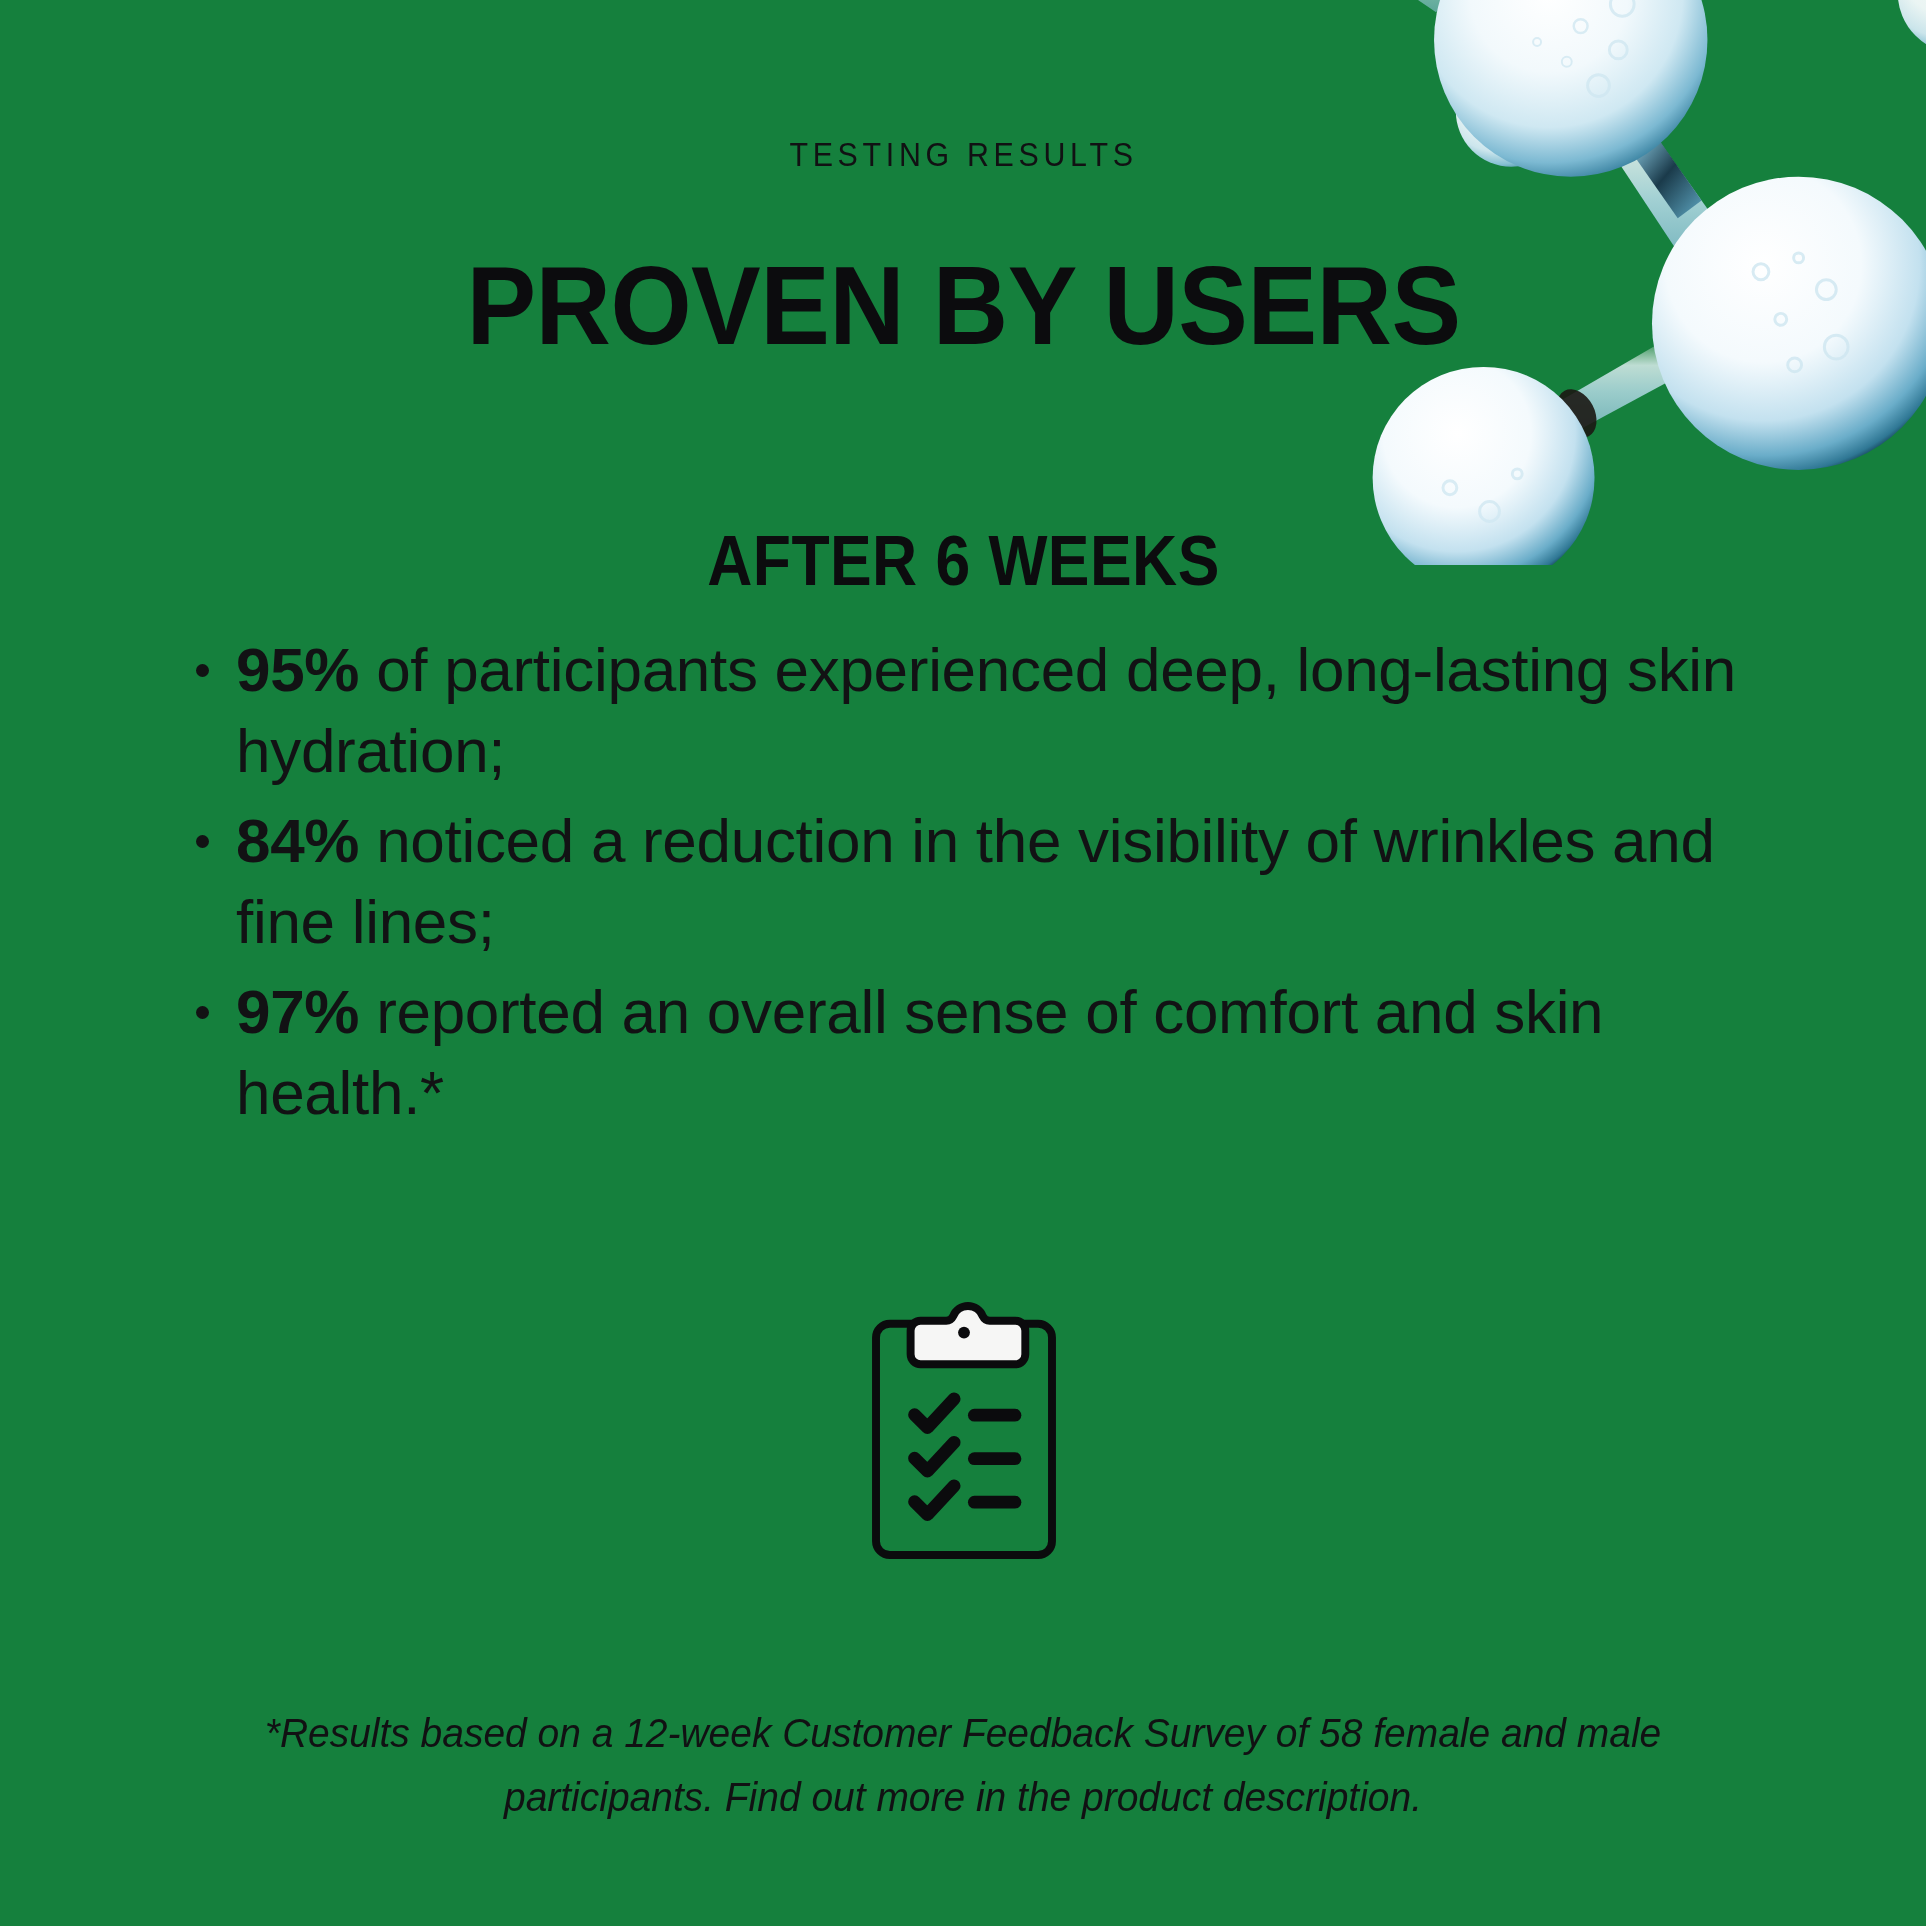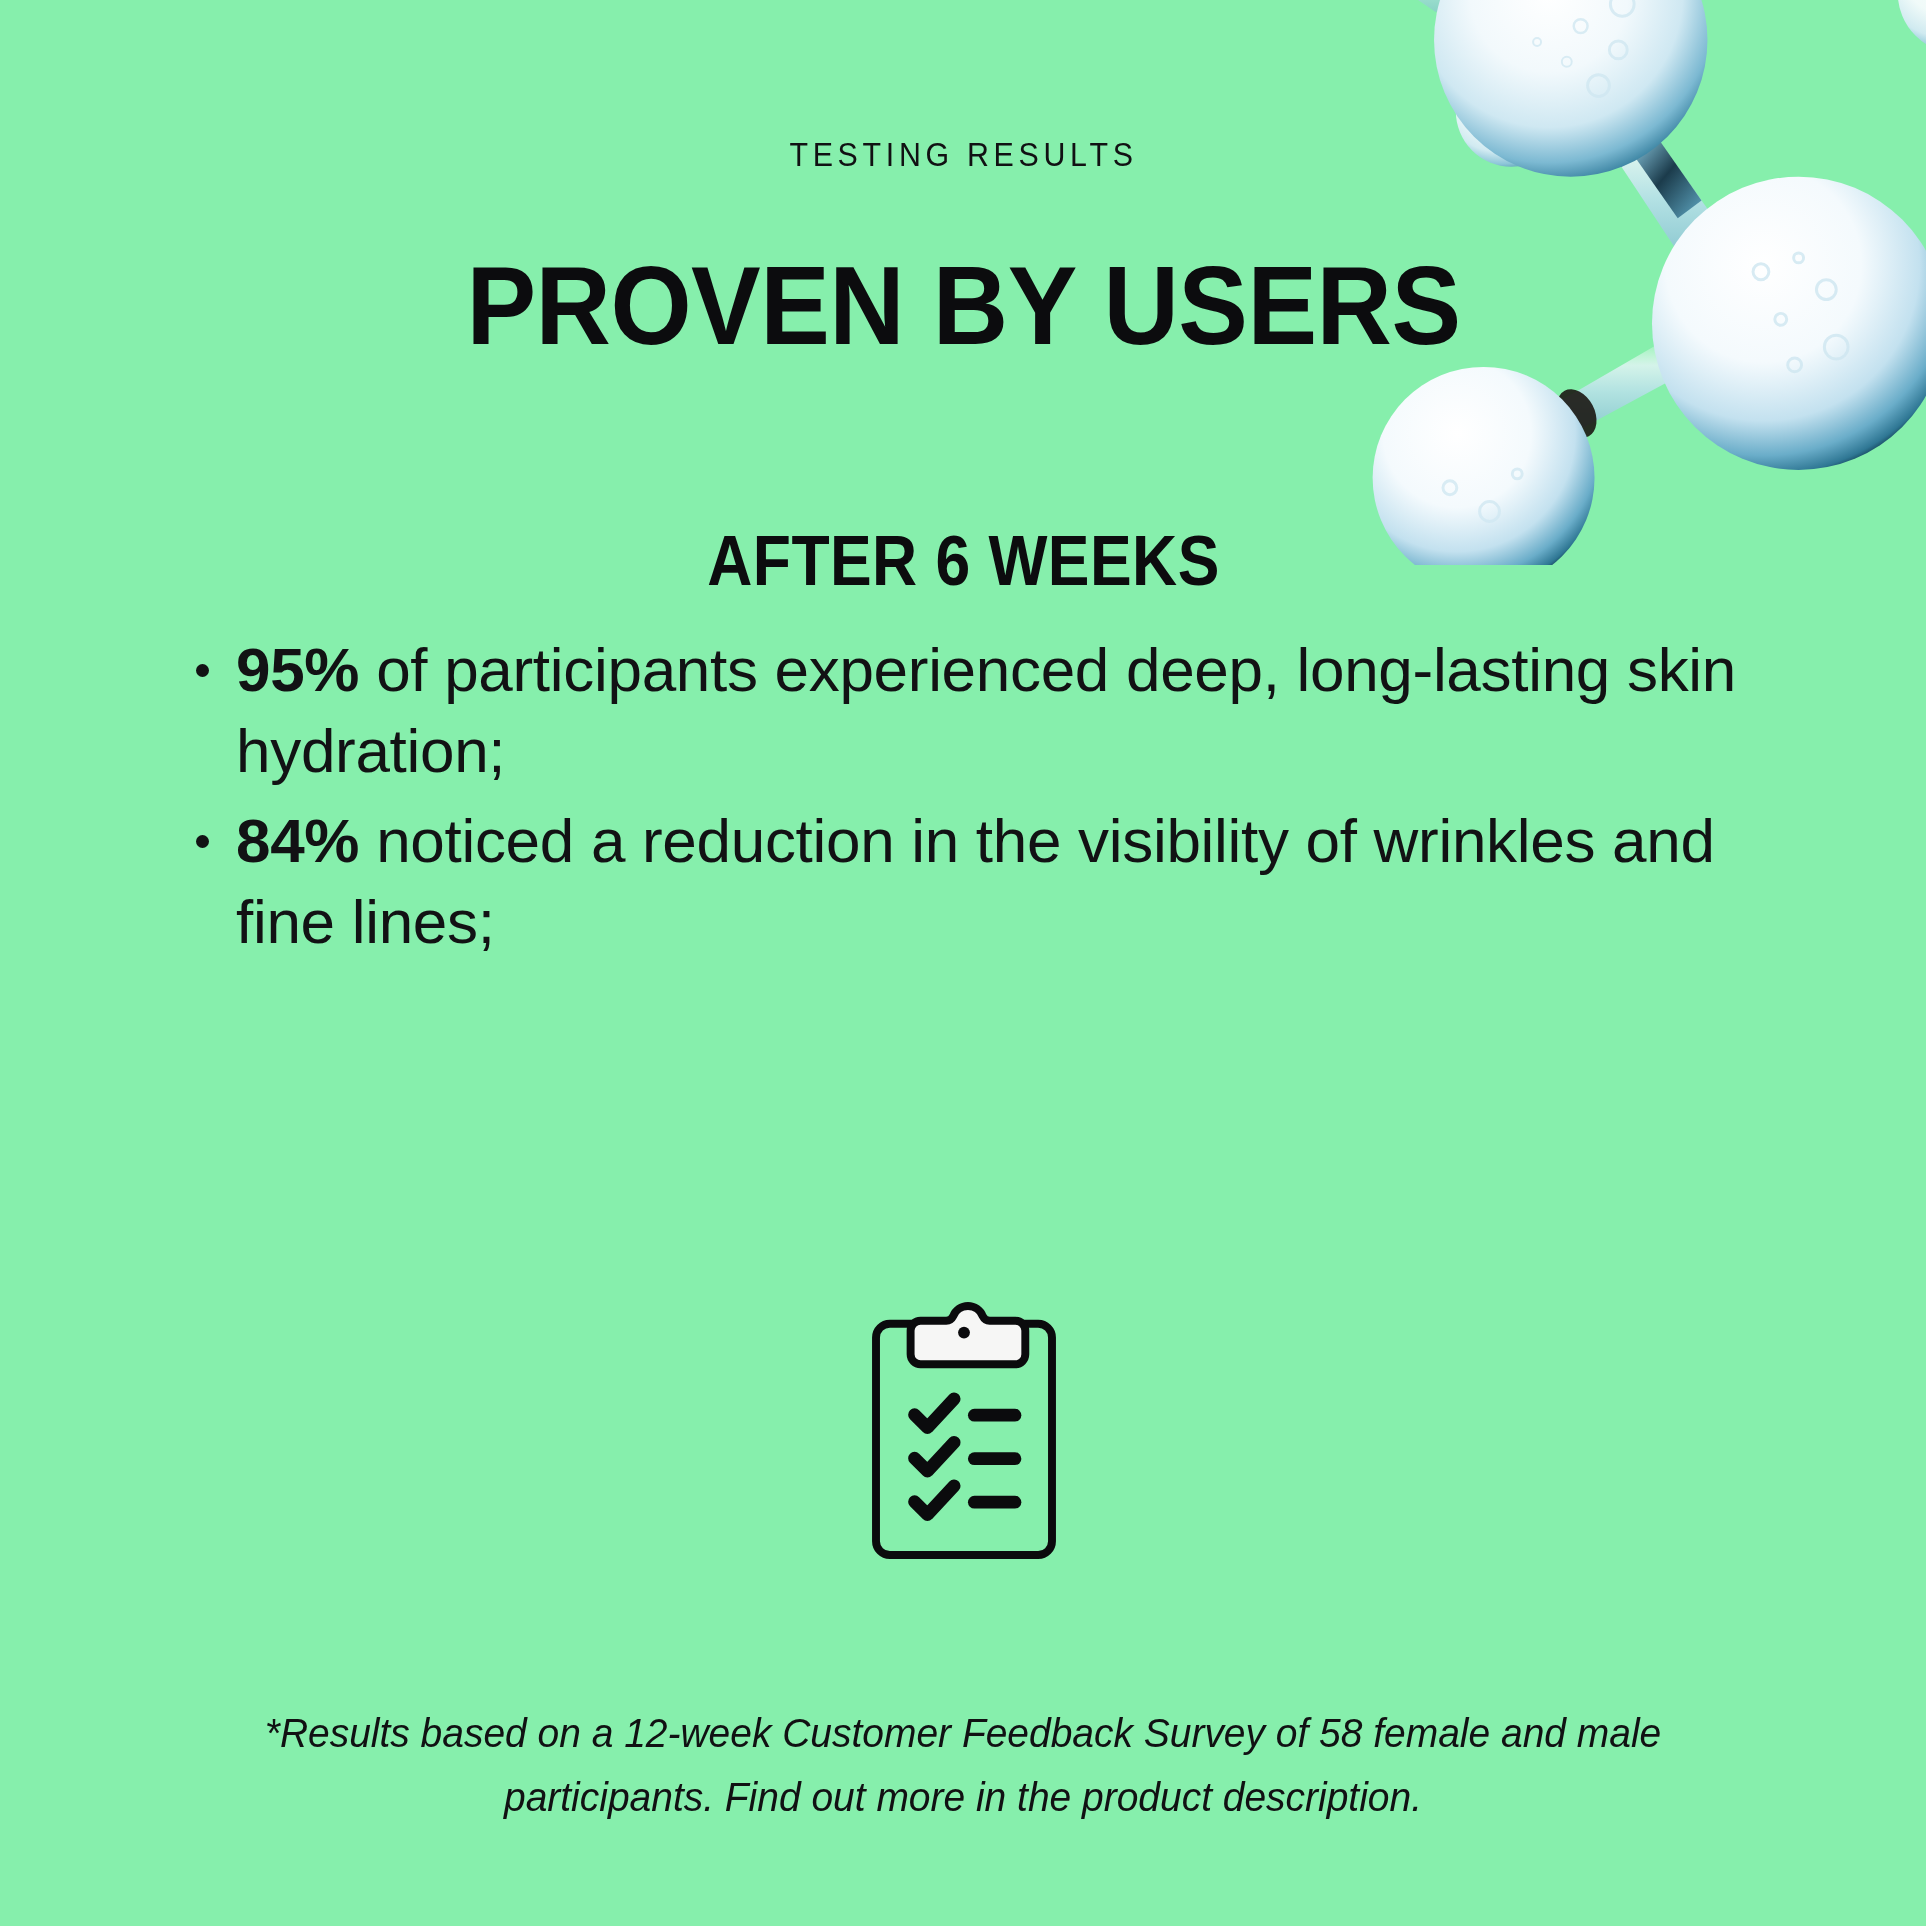--- a/index.html
+++ b/index.html
@@ -12,21 +12,21 @@
     height: 1927px;
     background: #f6f6f5;
     font-family: "Liberation Sans", sans-serif;
     overflow: hidden;
   }
 
   #poster {
     position: relative;
     width: 1927px;
     height: 1927px;
-    background: #86efac;
+    background: #15803d;
     overflow: hidden;
   }
 
   
   .molecule-art {
     position: absolute;
     top: -69px;
     right: -40px;
     width: 634px;
     height: 634px;
@@ -249,20 +249,24 @@
 
   <ul class="stats-list">
     <li class="stat-item">
       <span class="bullet-dot"></span>
       <span class="pct">95%</span><span> of participants experienced deep, long-lasting skin hydration;</span>
     </li>
     <li class="stat-item">
       <span class="bullet-dot"></span>
       <span class="pct">84%</span><span> noticed a reduction in the visibility of wrinkles and fine lines;</span>
     </li>
+    <li class="stat-item">
+      <span class="bullet-dot"></span>
+      <span class="pct">97%</span><span> reported an overall sense of comfort and skin health.*</span>
+    </li>
   </ul>
 
   <div class="clipboard-wrap">
     <svg width="190" height="263" viewBox="0 0 192 266" xmlns="http://www.w3.org/2000/svg">
 
       <rect x="7" y="25" width="178" height="234" rx="14" ry="14" fill="none" stroke="#0b0b0d" stroke-width="8"></rect>
 
       <path d="M 52 22 h 26 a 8 8 0 0 0 7 -4.5 a 16 16 0 0 1 30 0 a 8 8 0 0 0 7 4.5 h 26
                a 10 10 0 0 1 10 10 v 24 a 10 10 0 0 1 -10 10 h -96
                a 10 10 0 0 1 -10 -10 v -24 a 10 10 0 0 1 10 -10 z" fill="#f6f6f5" stroke="#0b0b0d" stroke-width="8" stroke-linejoin="round"></path>

